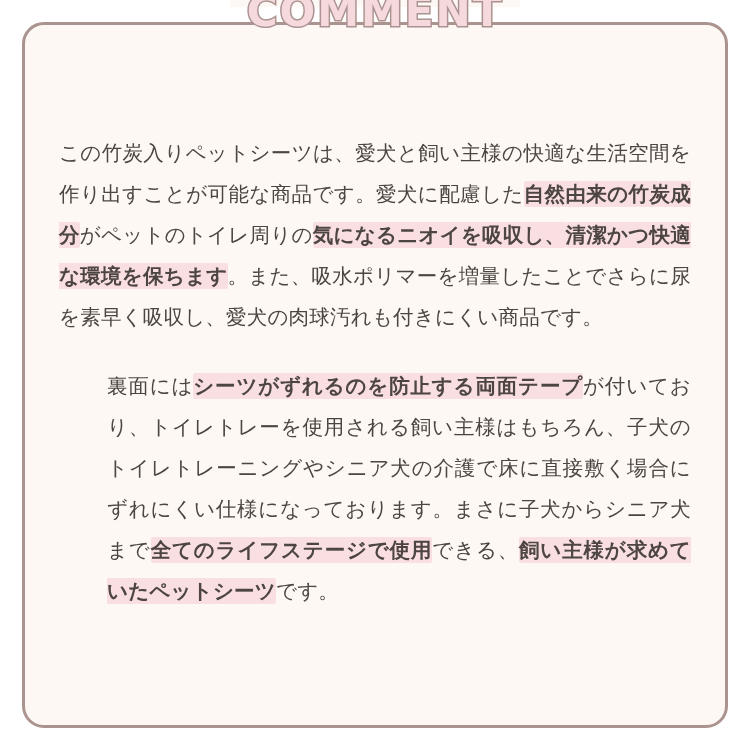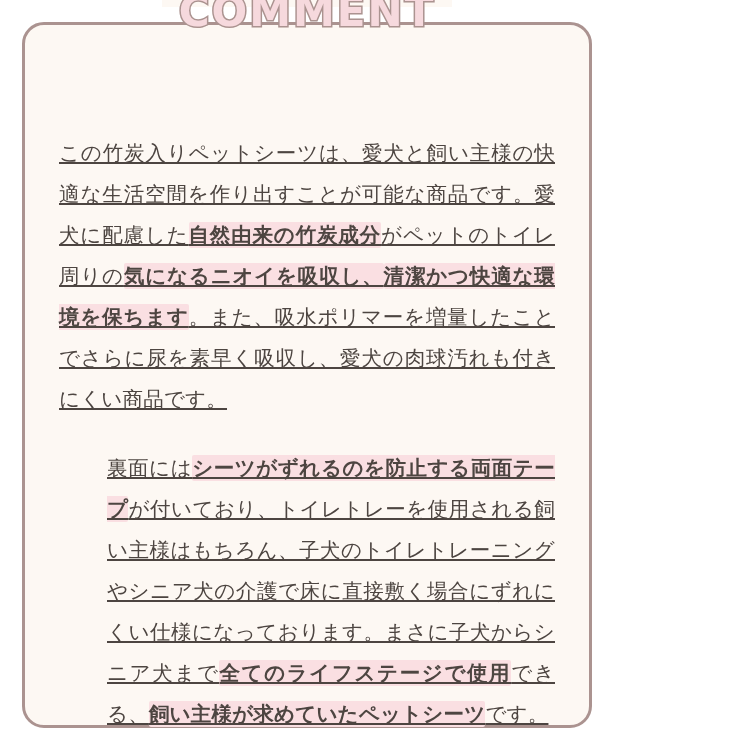--- a/index.html
+++ b/index.html
@@ -14,21 +14,21 @@
   }
   .page {
     position: relative;
     width: 750px;
     height: 750px;
     box-sizing: border-box;
     padding: 22px 22px 22px 22px;
   }
   .card {
     position: relative;
-    width: 570px;
+    width: 706px;
     height: 706px;
     box-sizing: border-box;
     background: #fdf8f3;
     border: 3px solid #ab9390;
     border-radius: 22px;
   }
   
   .title-wrap {
     position: absolute;
     top: -36px;
@@ -69,21 +69,20 @@
     position: absolute;
     top: 108px;
     left: 34px;
     right: 34px;
     color: #4d4541;
     font-family: "DejaVu Sans", "Liberation Sans", sans-serif;
     font-size: 20.5px;
     line-height: 2.0;
     letter-spacing: 0.2px;
     text-align: justify;
-    text-decoration: underline;
   }
   .para {
     margin: 0 0 28px 0;
   }
   .para:last-child {
     margin-bottom: 0;
     margin-left: 48px;
   }
   .hl {
     background: #fadfe2;

